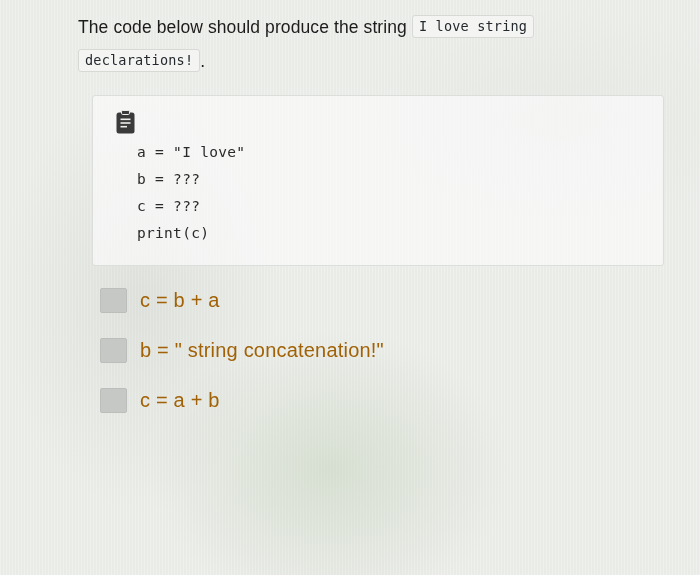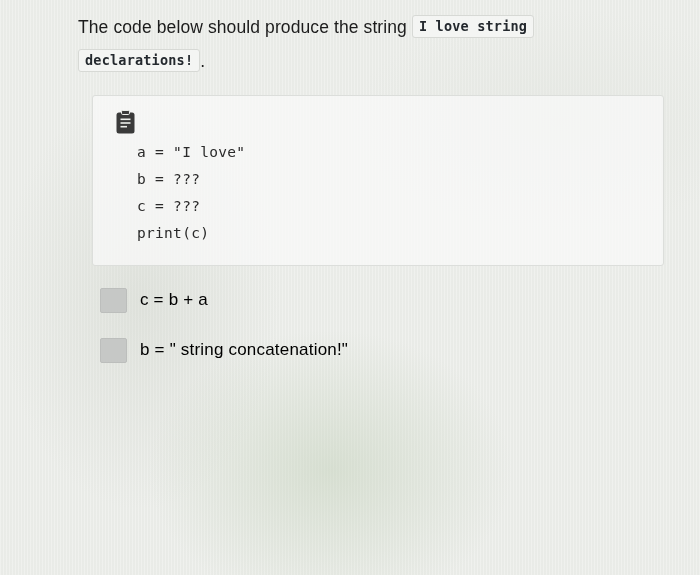--- a/index.html
+++ b/index.html
@@ -43,21 +43,20 @@
     font-family: "DejaVu Sans Mono", monospace;
     font-size: 13.5px;
     background: #f4f5f3;
     border: 1px solid #d7d9d5;
     border-radius: 3px;
     padding: 2px 6px 3px 6px;
     vertical-align: 2px;
     color: #24292e;
     line-height: 1.2;
     letter-spacing: 0.2px;
-    font-weight: bold;
   }
   .code-card {
     margin: 17px 0 0 14px;
     width: 572px;
     min-height: 158px;
     background: rgba(250,250,249,0.72);
     border: 1px solid #dcdedb;
     border-radius: 3px;
     box-sizing: border-box;
     padding: 14px 16px 18px 16px;
@@ -105,22 +104,22 @@
   .checkbox {
     width: 25px;
     height: 23px;
     background: #c6c8c6;
     border: 1px solid #bcbebc;
     border-radius: 2px;
     flex: 0 0 auto;
     margin-right: 13px;
   }
   .option-label {
-    font-size: 17px;
-    color: #000000;
+    font-size: 20px;
+    color: #a16207;
     letter-spacing: 0.2px;
   }
 </style>
 </head>
 <body>
 
 <div class="bg-noise"></div>
 
 <div class="page">
 
@@ -150,15 +149,19 @@
 
   <div class="options">
     <div class="option">
       <div class="checkbox"></div>
       <div class="option-label">c = b + a</div>
     </div>
     <div class="option">
       <div class="checkbox"></div>
       <div class="option-label">b = " string concatenation!"</div>
     </div>
+    <div class="option">
+      <div class="checkbox"></div>
+      <div class="option-label">c = a + b</div>
+    </div>
   </div>
 
 </div>
 
 </body></html>

